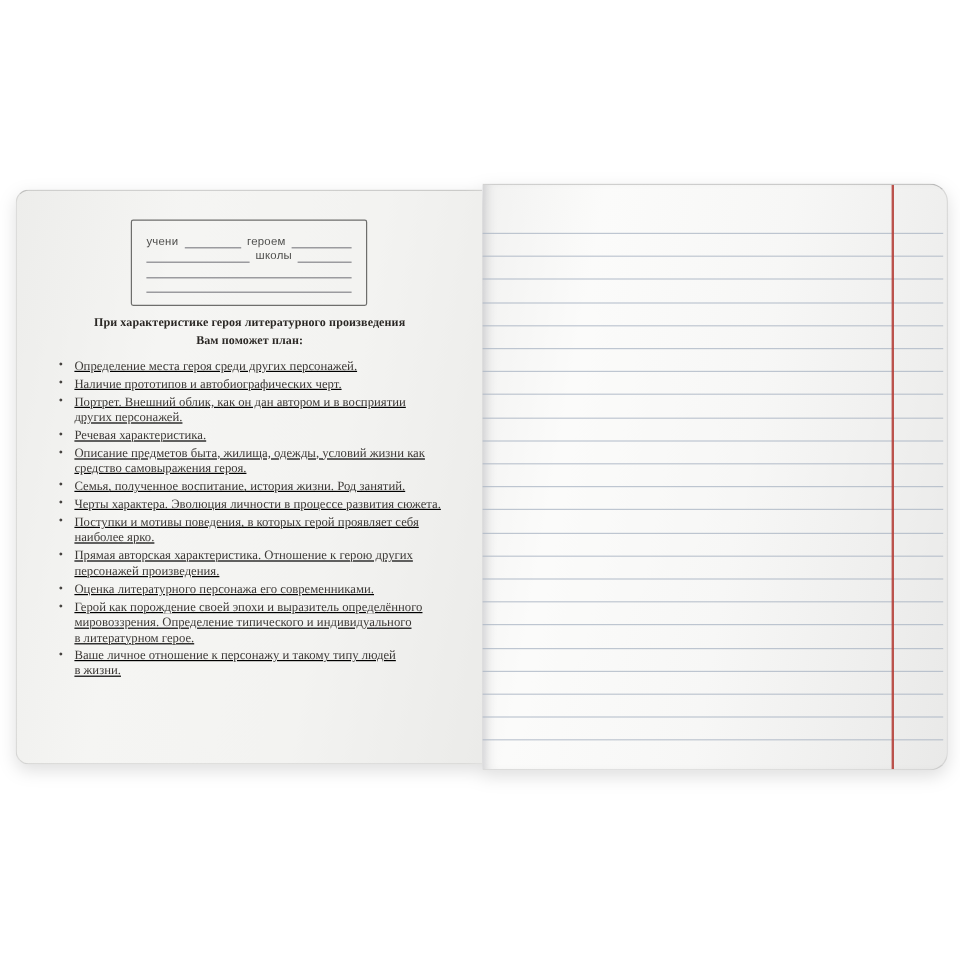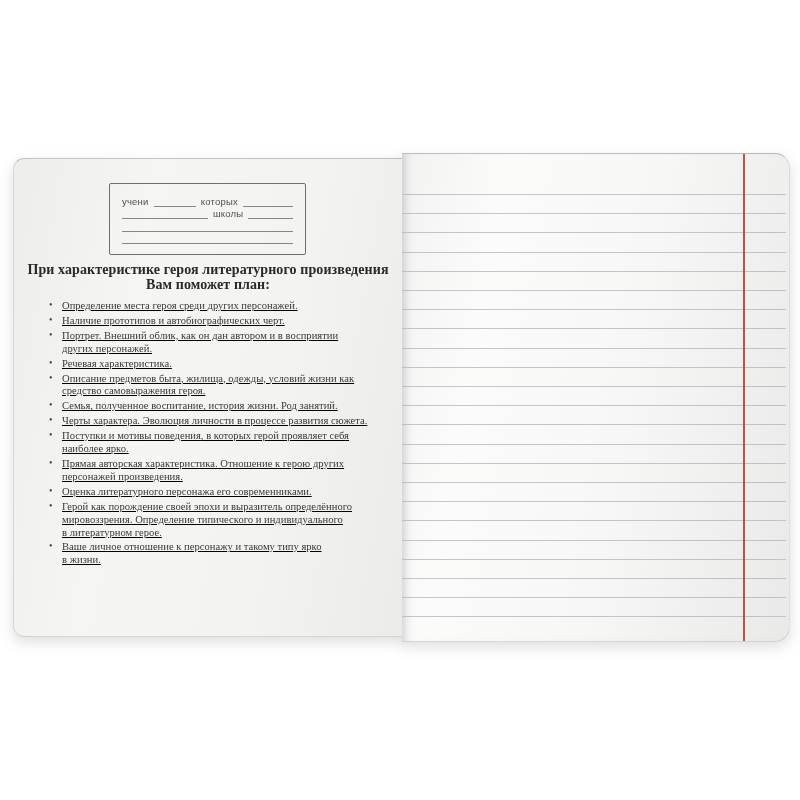--- a/index.html
+++ b/index.html
@@ -107,21 +107,21 @@
   .w50 { width: 50px; }
   .w88 { width: 86px; }
   
   .heading {
     position: absolute;
     left: 0;
     right: 0;
     top: 103px;
     text-align: center;
     font-weight: bold;
-    font-size: 14px;
+    font-size: 10px;
     line-height: 15px;
     color: #2b2825;
     white-space: pre-line;
     letter-spacing: 0.1px;
   }
   
   .plan-list {
     position: absolute;
     left: 48px;
     top: 141px;
@@ -153,21 +153,21 @@
 
 <div class="scene">
   <div class="spread">
 
     <div class="page page-left">
 
       <div class="form-box">
         <div class="form-row">
           <span class="form-label">учени</span>
           <span class="fline grow"></span>
-          <span class="form-label">которых</span>
+          <span class="form-label">героем</span>
           <span class="fline w50"></span>
         </div>
         <div class="form-row">
           <span class="fline w88"></span>
           <span class="form-label">школы</span>
           <span class="fline grow"></span>
         </div>
         <div class="form-row">
           <span class="fline grow"></span>
         </div>
@@ -190,21 +190,21 @@
           <li class="plan-item">Семья, полученное воспитание, история жизни. Род занятий.</li>
           <li class="plan-item">Черты характера. Эволюция личности в процессе развития сюжета.</li>
           <li class="plan-item">Поступки и мотивы поведения, в которых герой проявляет себя
 наиболее ярко.</li>
           <li class="plan-item">Прямая авторская характеристика. Отношение к герою других
 персонажей произведения.</li>
           <li class="plan-item">Оценка литературного персонажа его современниками.</li>
           <li class="plan-item">Герой как порождение своей эпохи и выразитель определённого
 мировоззрения. Определение типического и индивидуального
 в литературном герое.</li>
-          <li class="plan-item">Ваше личное отношение к персонажу и такому типу ярко
+          <li class="plan-item">Ваше личное отношение к персонажу и такому типу людей
 в жизни.</li>
         </ul>
     </div>
 
     <div class="page page-right">
       <div>
           <div class="rule" style="top: 40px;"></div>
           <div class="rule" style="top: 59.2px;"></div>
           <div class="rule" style="top: 78.4px;"></div>
           <div class="rule" style="top: 97.6px;"></div>

